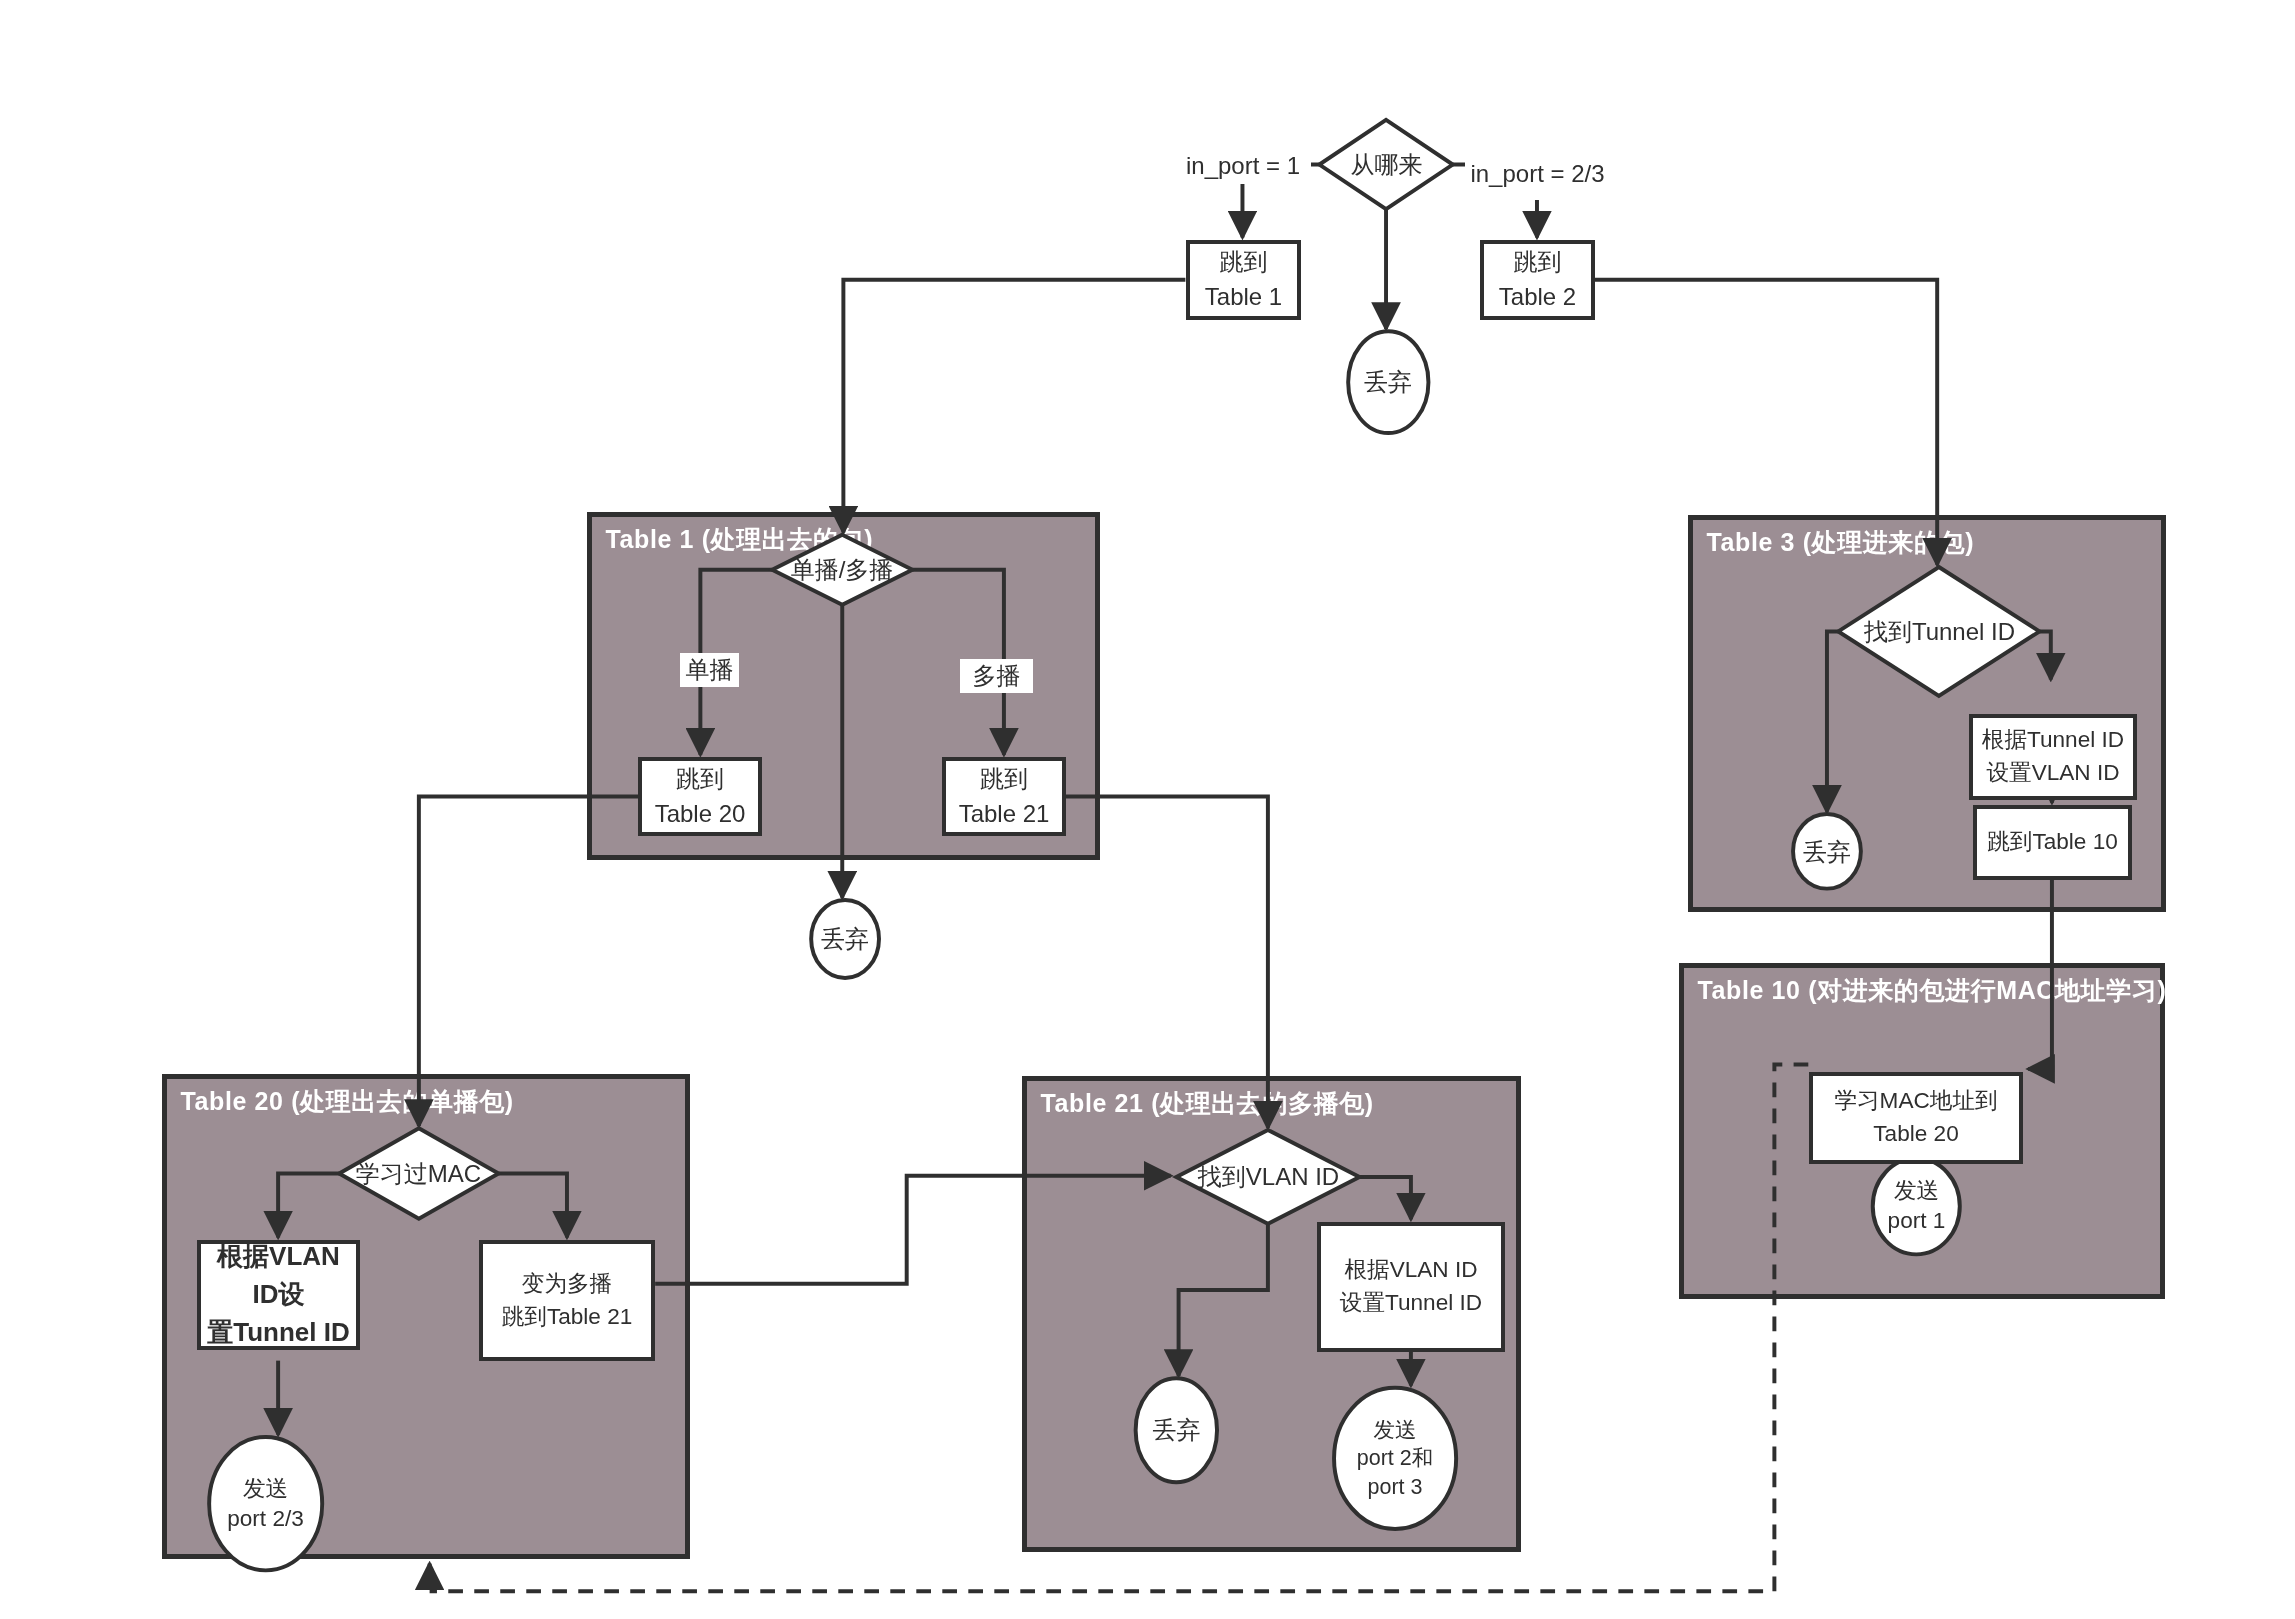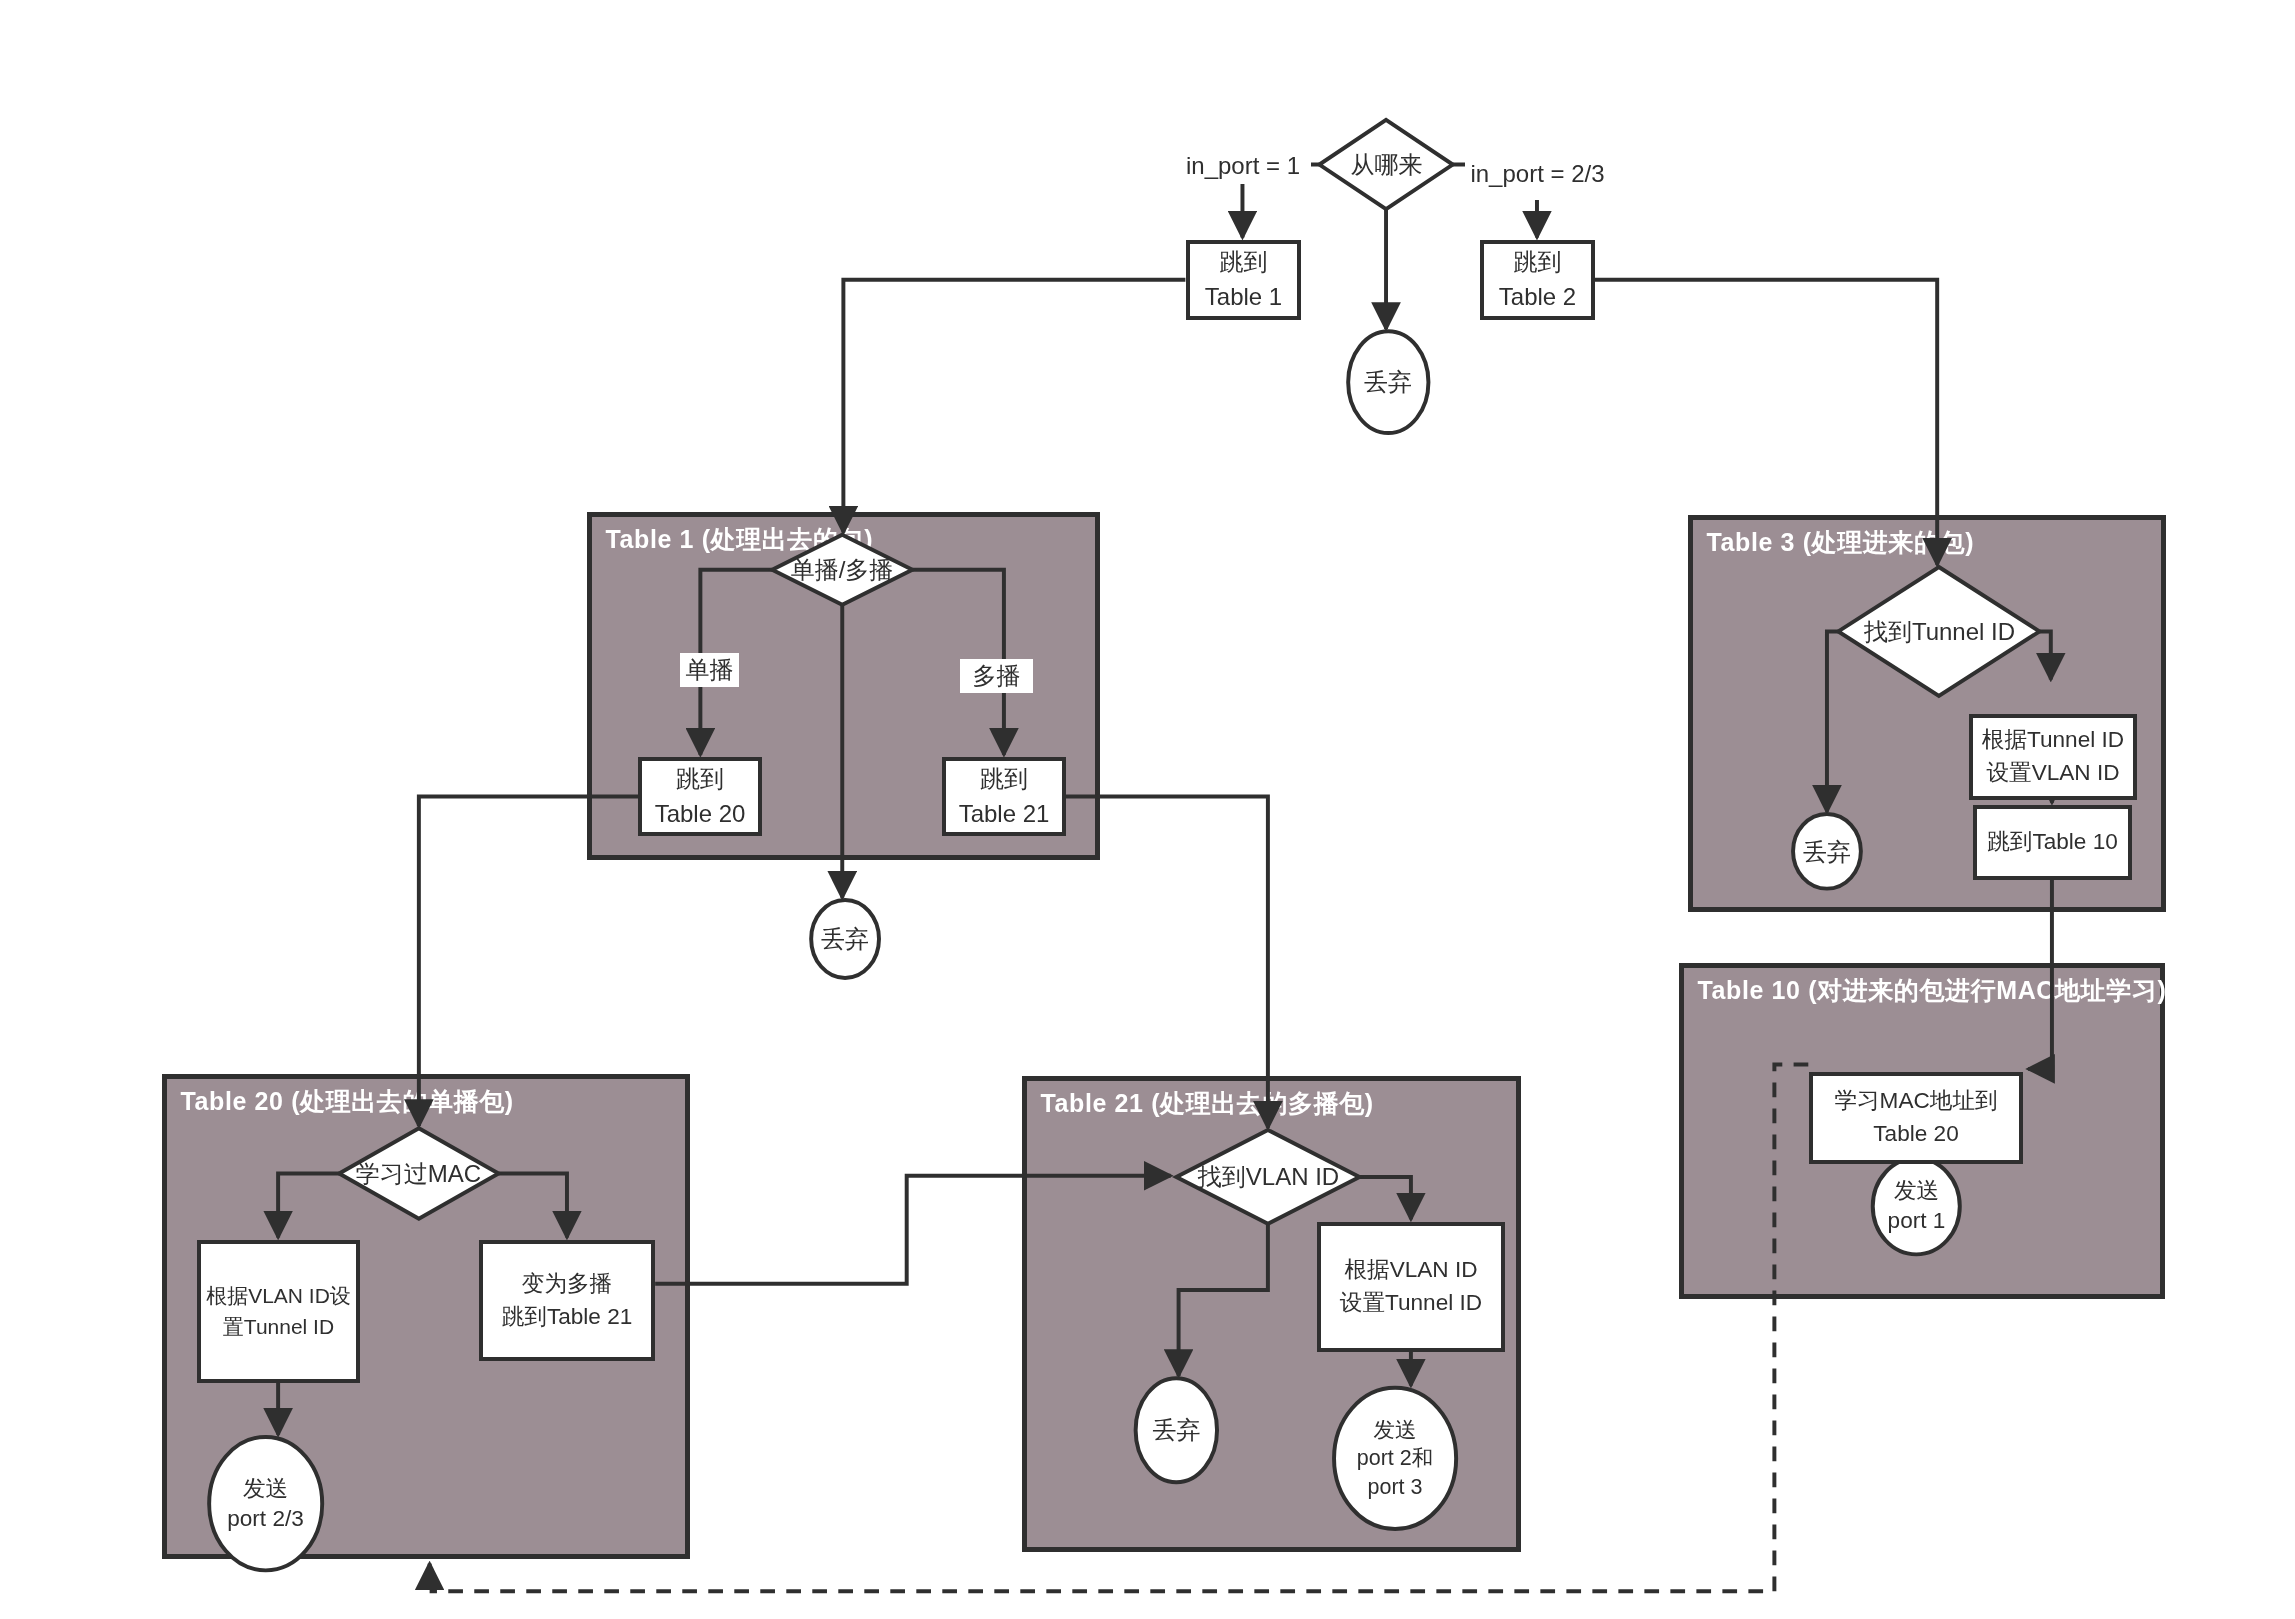--- a/index.html
+++ b/index.html
@@ -154,21 +154,21 @@
 Table 2</div>
   <div class="pbox" style="left:638px;top:757px;width:124px;height:79px;">跳到
 Table 20</div>
   <div class="pbox" style="left:942px;top:757px;width:124px;height:79px;">跳到
 Table 21</div>
   <div class="pbox" style="left:1969px;top:682px;width:168px;height:86px;font-size:22.6px;margin-top:32px;">根据Tunnel ID
 设置VLAN ID</div>
   <div class="pbox" style="left:1973px;top:805px;width:159px;height:75px;font-size:22.6px;">跳到Table 10</div>
   <div class="pbox" style="left:1809px;top:1072px;width:214px;height:92px;font-size:22.6px;">学习MAC地址到
 Table 20</div>
-  <div class="pbox" style="left:197px;top:1240px;width:163px;height:143px;font-size:21px;">根据VLAN ID设
+  <div class="pbox" style="left:197px;top:1240px;width:163px;height:110px;font-size:26px;font-weight:bold;">根据VLAN ID设
 置Tunnel ID</div>
   <div class="pbox" style="left:479px;top:1240px;width:176px;height:121px;font-size:22.6px;">变为多播
 跳到Table 21</div>
   <div class="pbox" style="left:1317px;top:1222px;width:188px;height:130px;font-size:22.6px;">根据VLAN ID
 设置Tunnel ID</div>
 
   <div class="shape-label" style="left:1320px;top:120px;width:133px;height:89px;">从哪来</div>
   <div class="shape-label" style="left:772px;top:535px;width:140px;height:70px;">单播/多播</div>
   <div class="shape-label" style="left:1839px;top:567px;width:201px;height:129px;">找到Tunnel ID</div>
   <div class="shape-label" style="left:339px;top:1129px;width:159px;height:90px;">学习过MAC</div>

